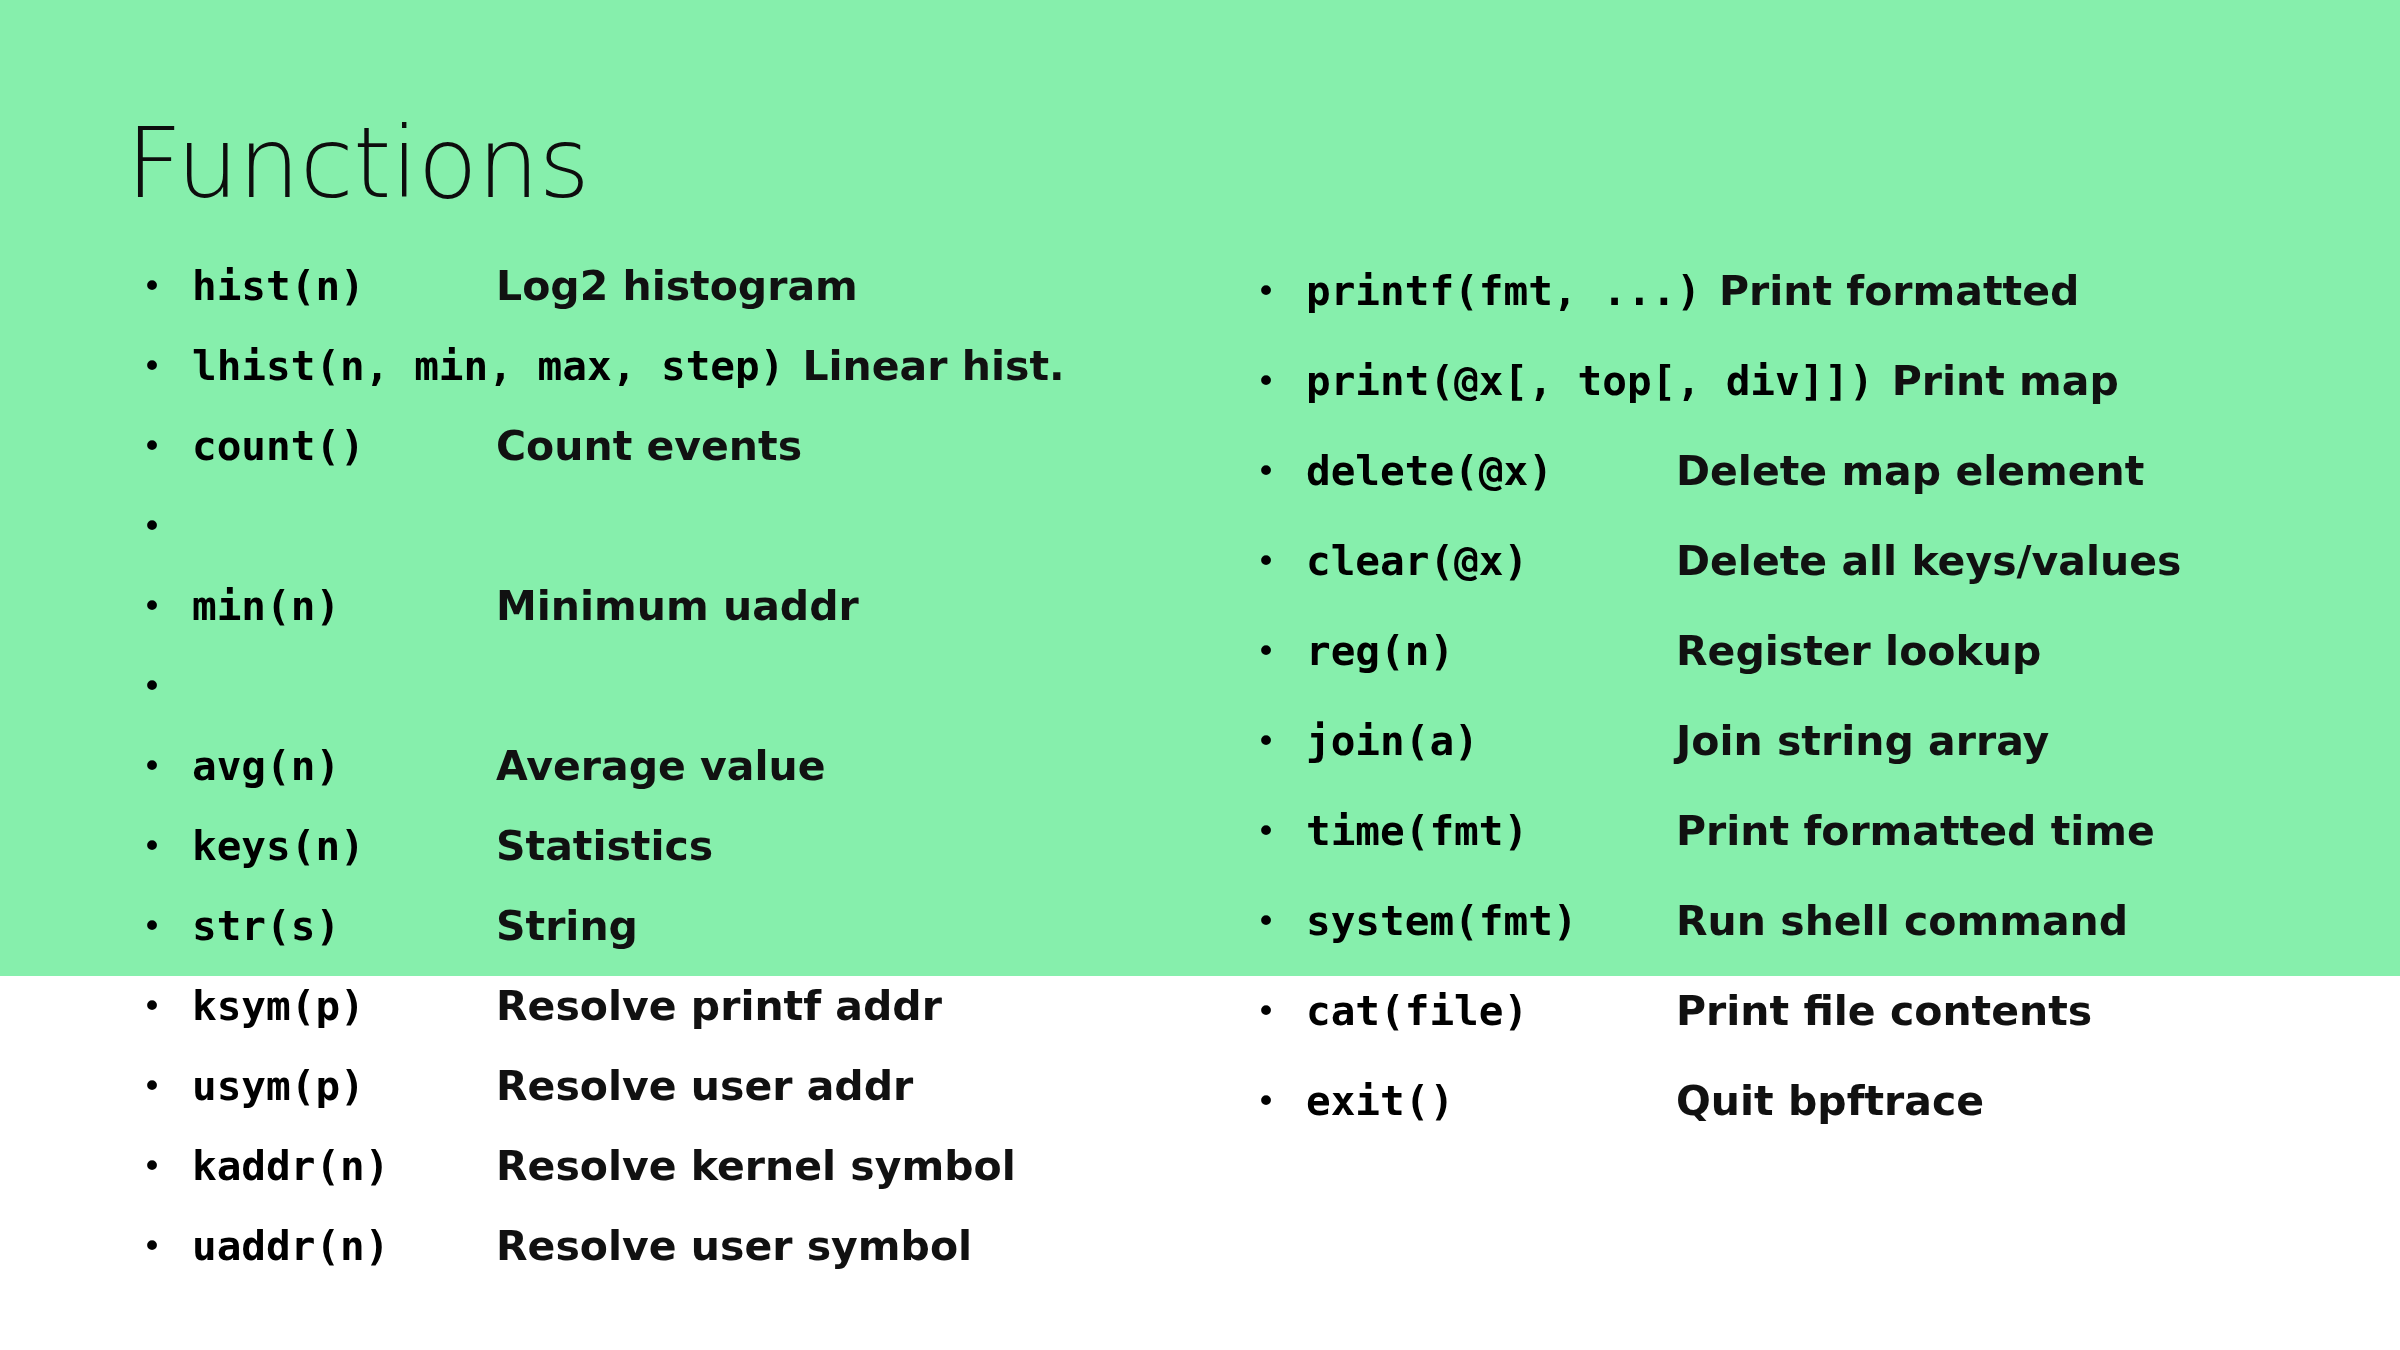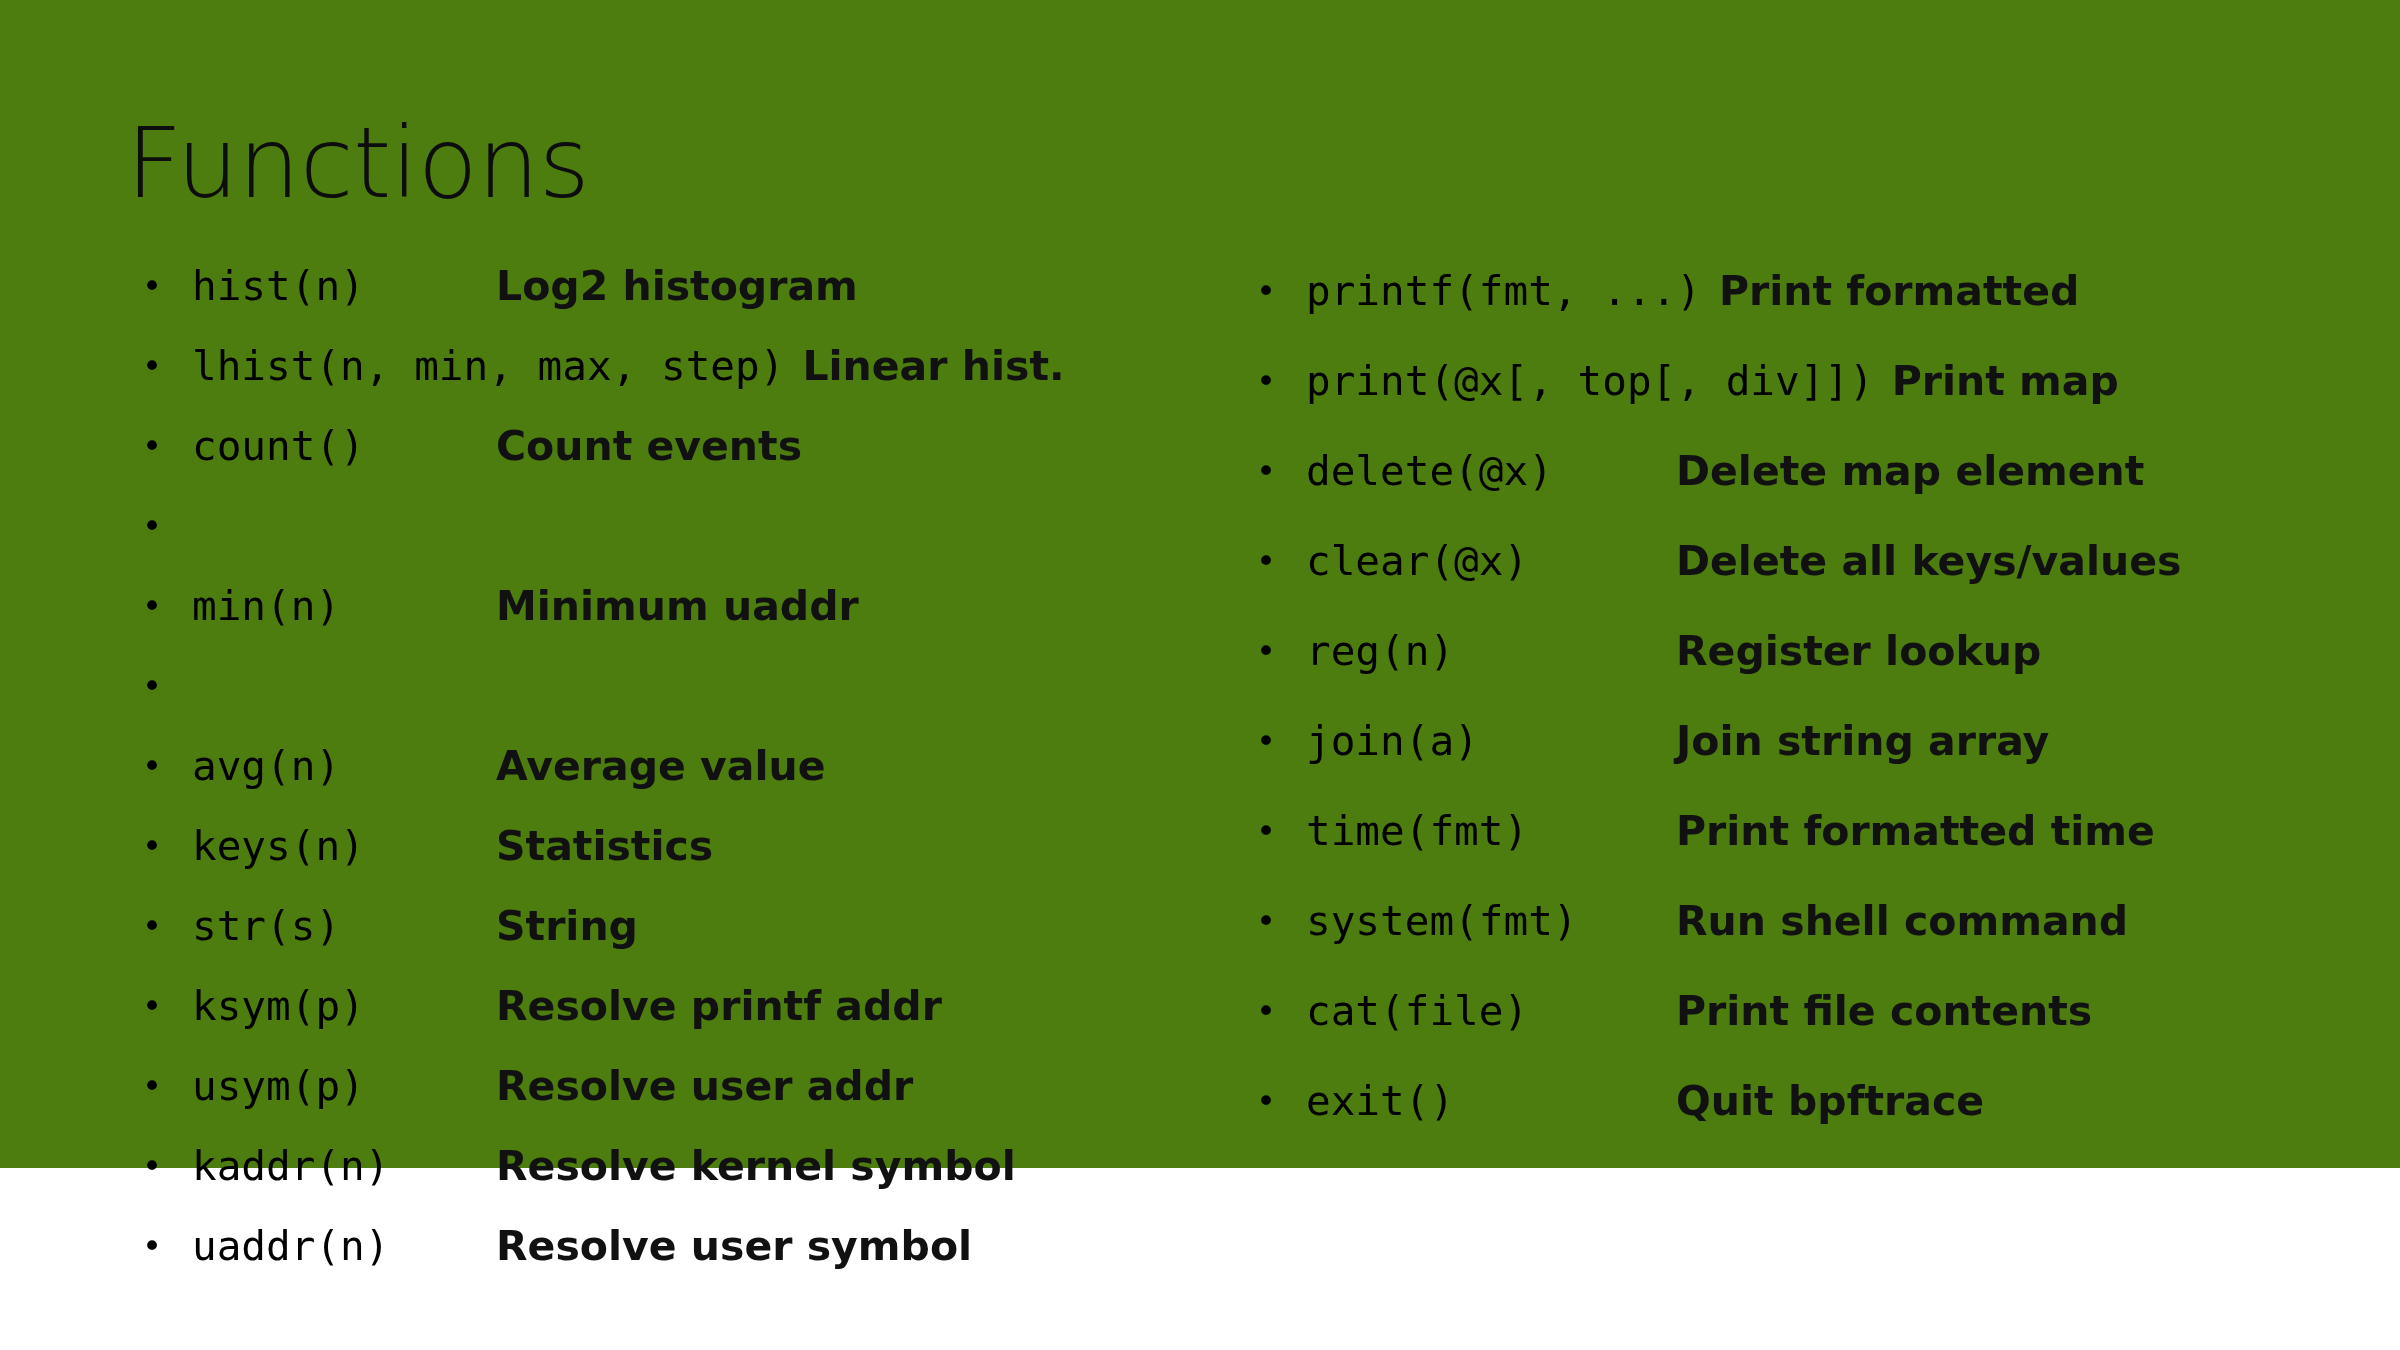--- a/index.html
+++ b/index.html
@@ -11,22 +11,22 @@
   body {
     width: 2400px;
     height: 1350px;
     overflow: hidden;
     font-family: "DejaVu Sans", sans-serif;
     color: #000000;
   }
   .slide {
     position: relative;
     width: 2400px;
-    height: 1168px;
-    background: #4d7c0f;
+    height: 976px;
+    background: #86efac;
   }
 
   
   .slide-title {
     position: absolute;
     left: 126px;
     top: 48px;
     font-family: "DejaVu Sans", sans-serif;
     font-weight: 300;
     font-size: 98px;
@@ -79,21 +79,21 @@
   .column-right li.fn-item .bullet { line-height: 90px; }
 
   .fn-row {
     display: inline-block;
     vertical-align: baseline;
   }
 
   .fn-sig {
     display: inline-block;
     font-family: "DejaVu Sans Mono", monospace;
-    font-weight: normal;
+    font-weight: bold;
     font-size: 41px;
     letter-spacing: 0px;
     color: #000;
     vertical-align: baseline;
   }
   
   .column-left  .fn-sig { min-width: 300px; }
   .column-right .fn-sig { min-width: 366px; }
 
   .fn-desc {

